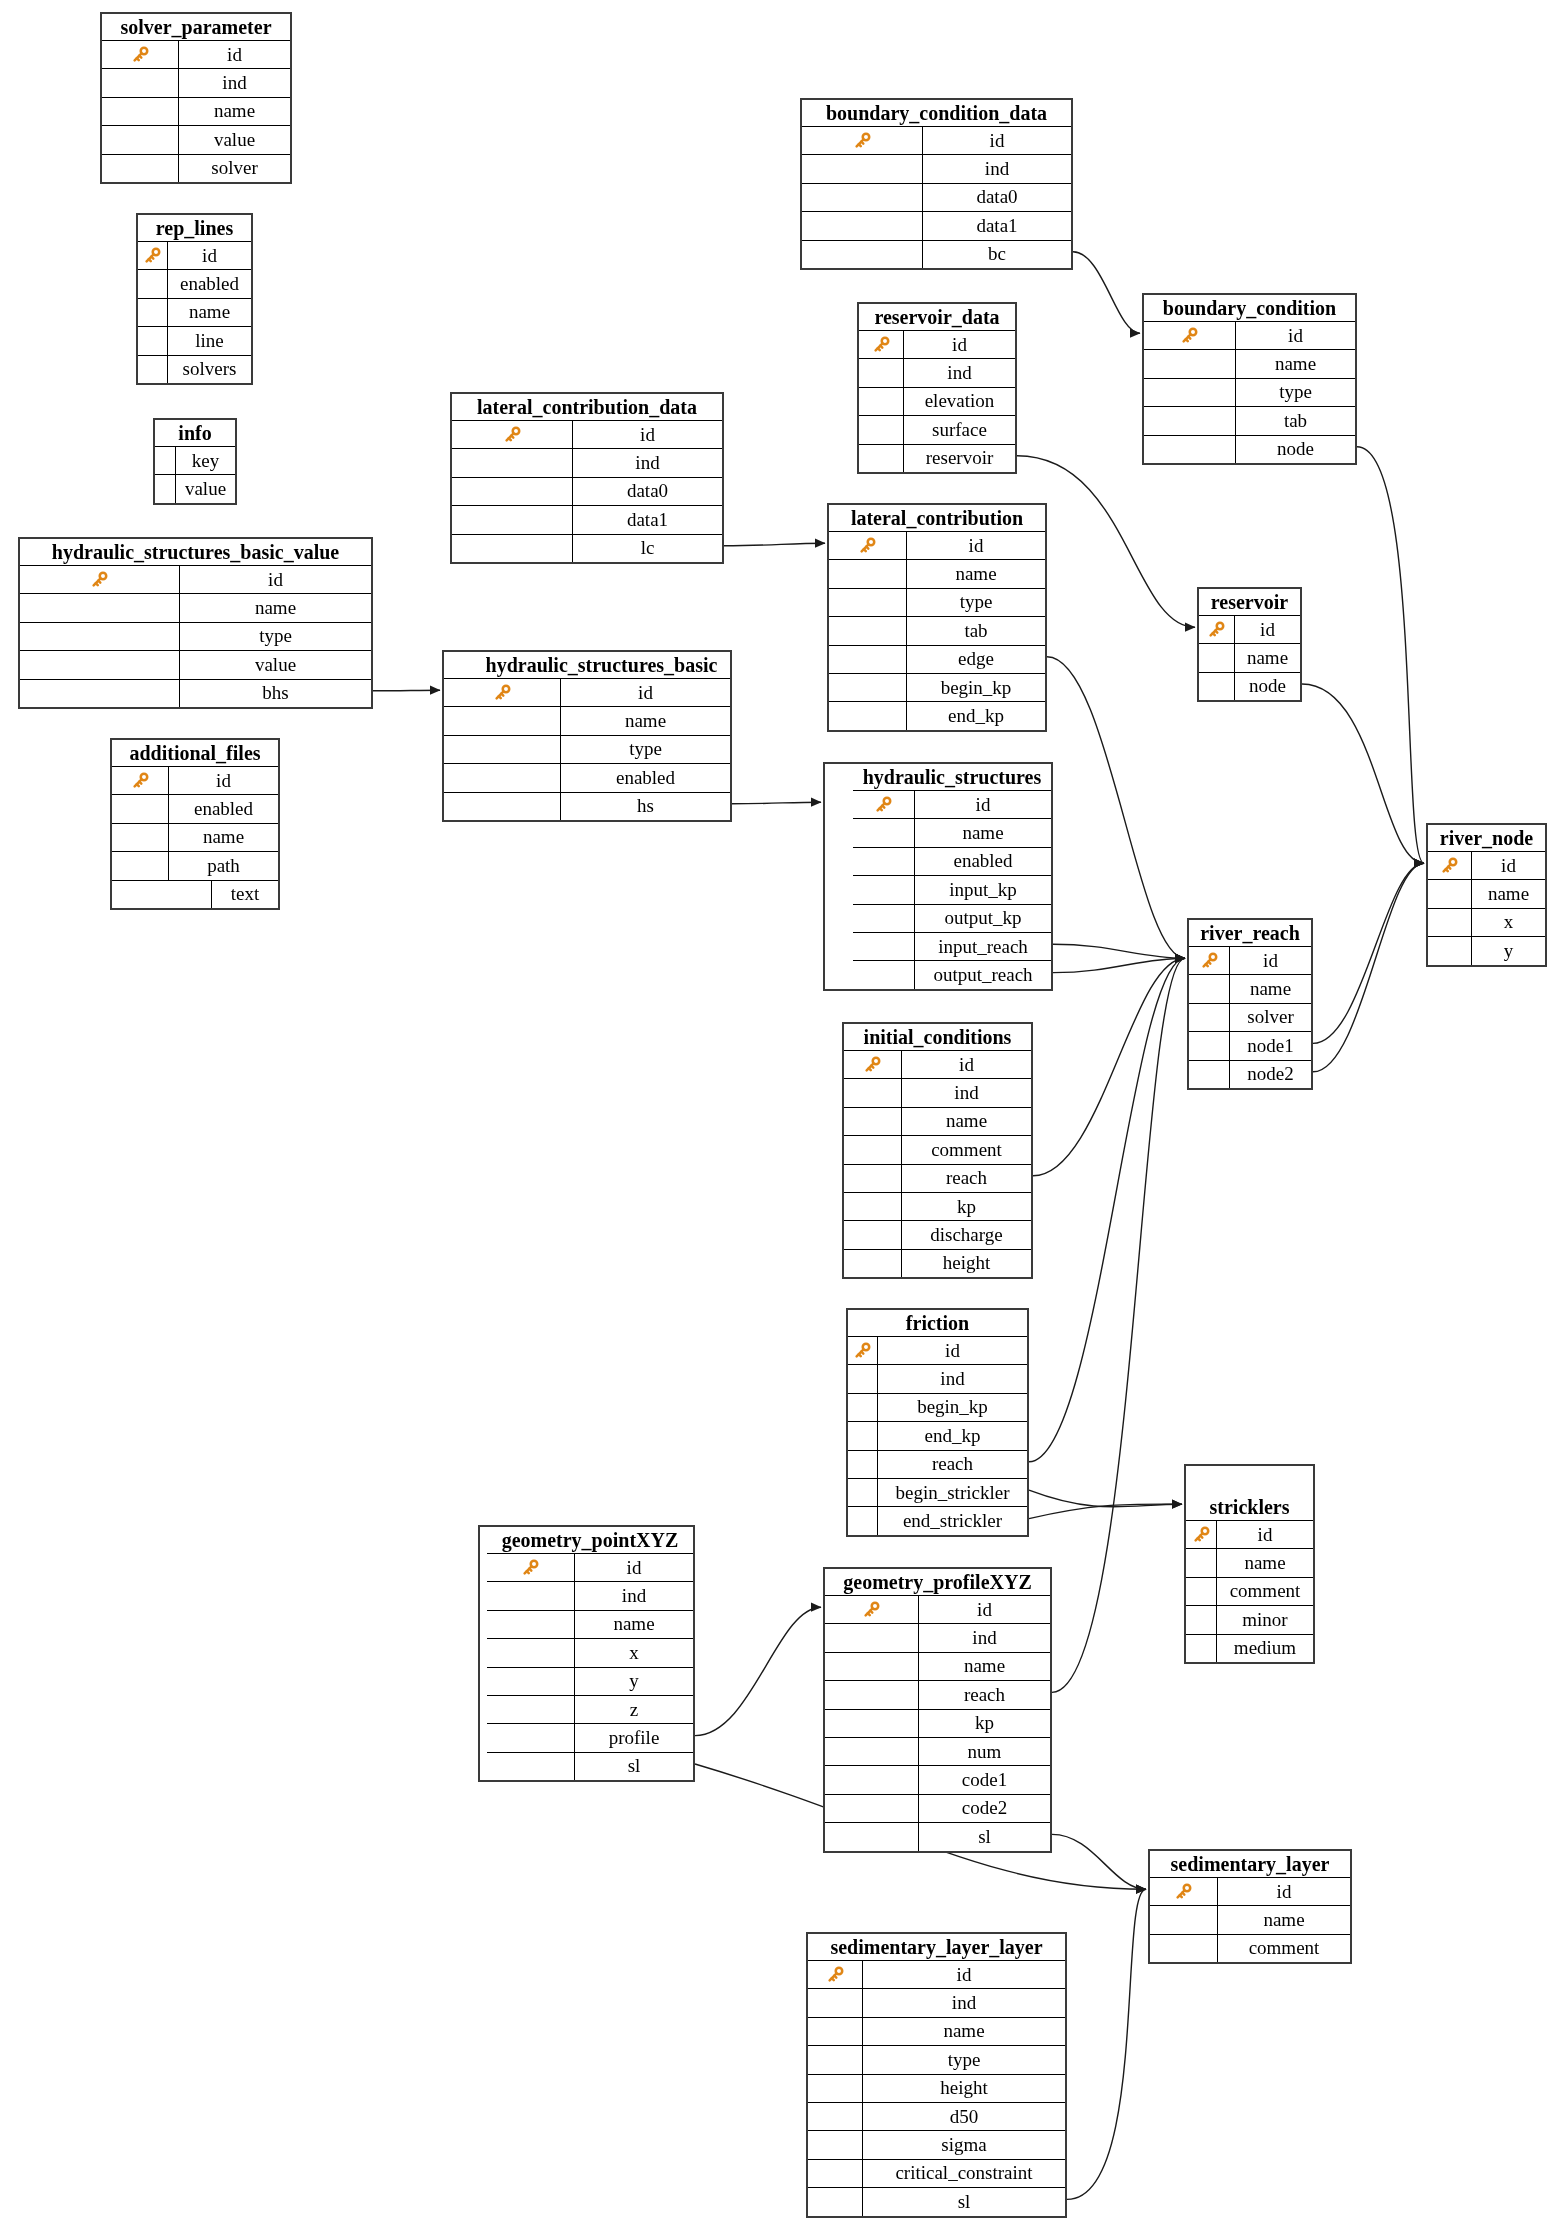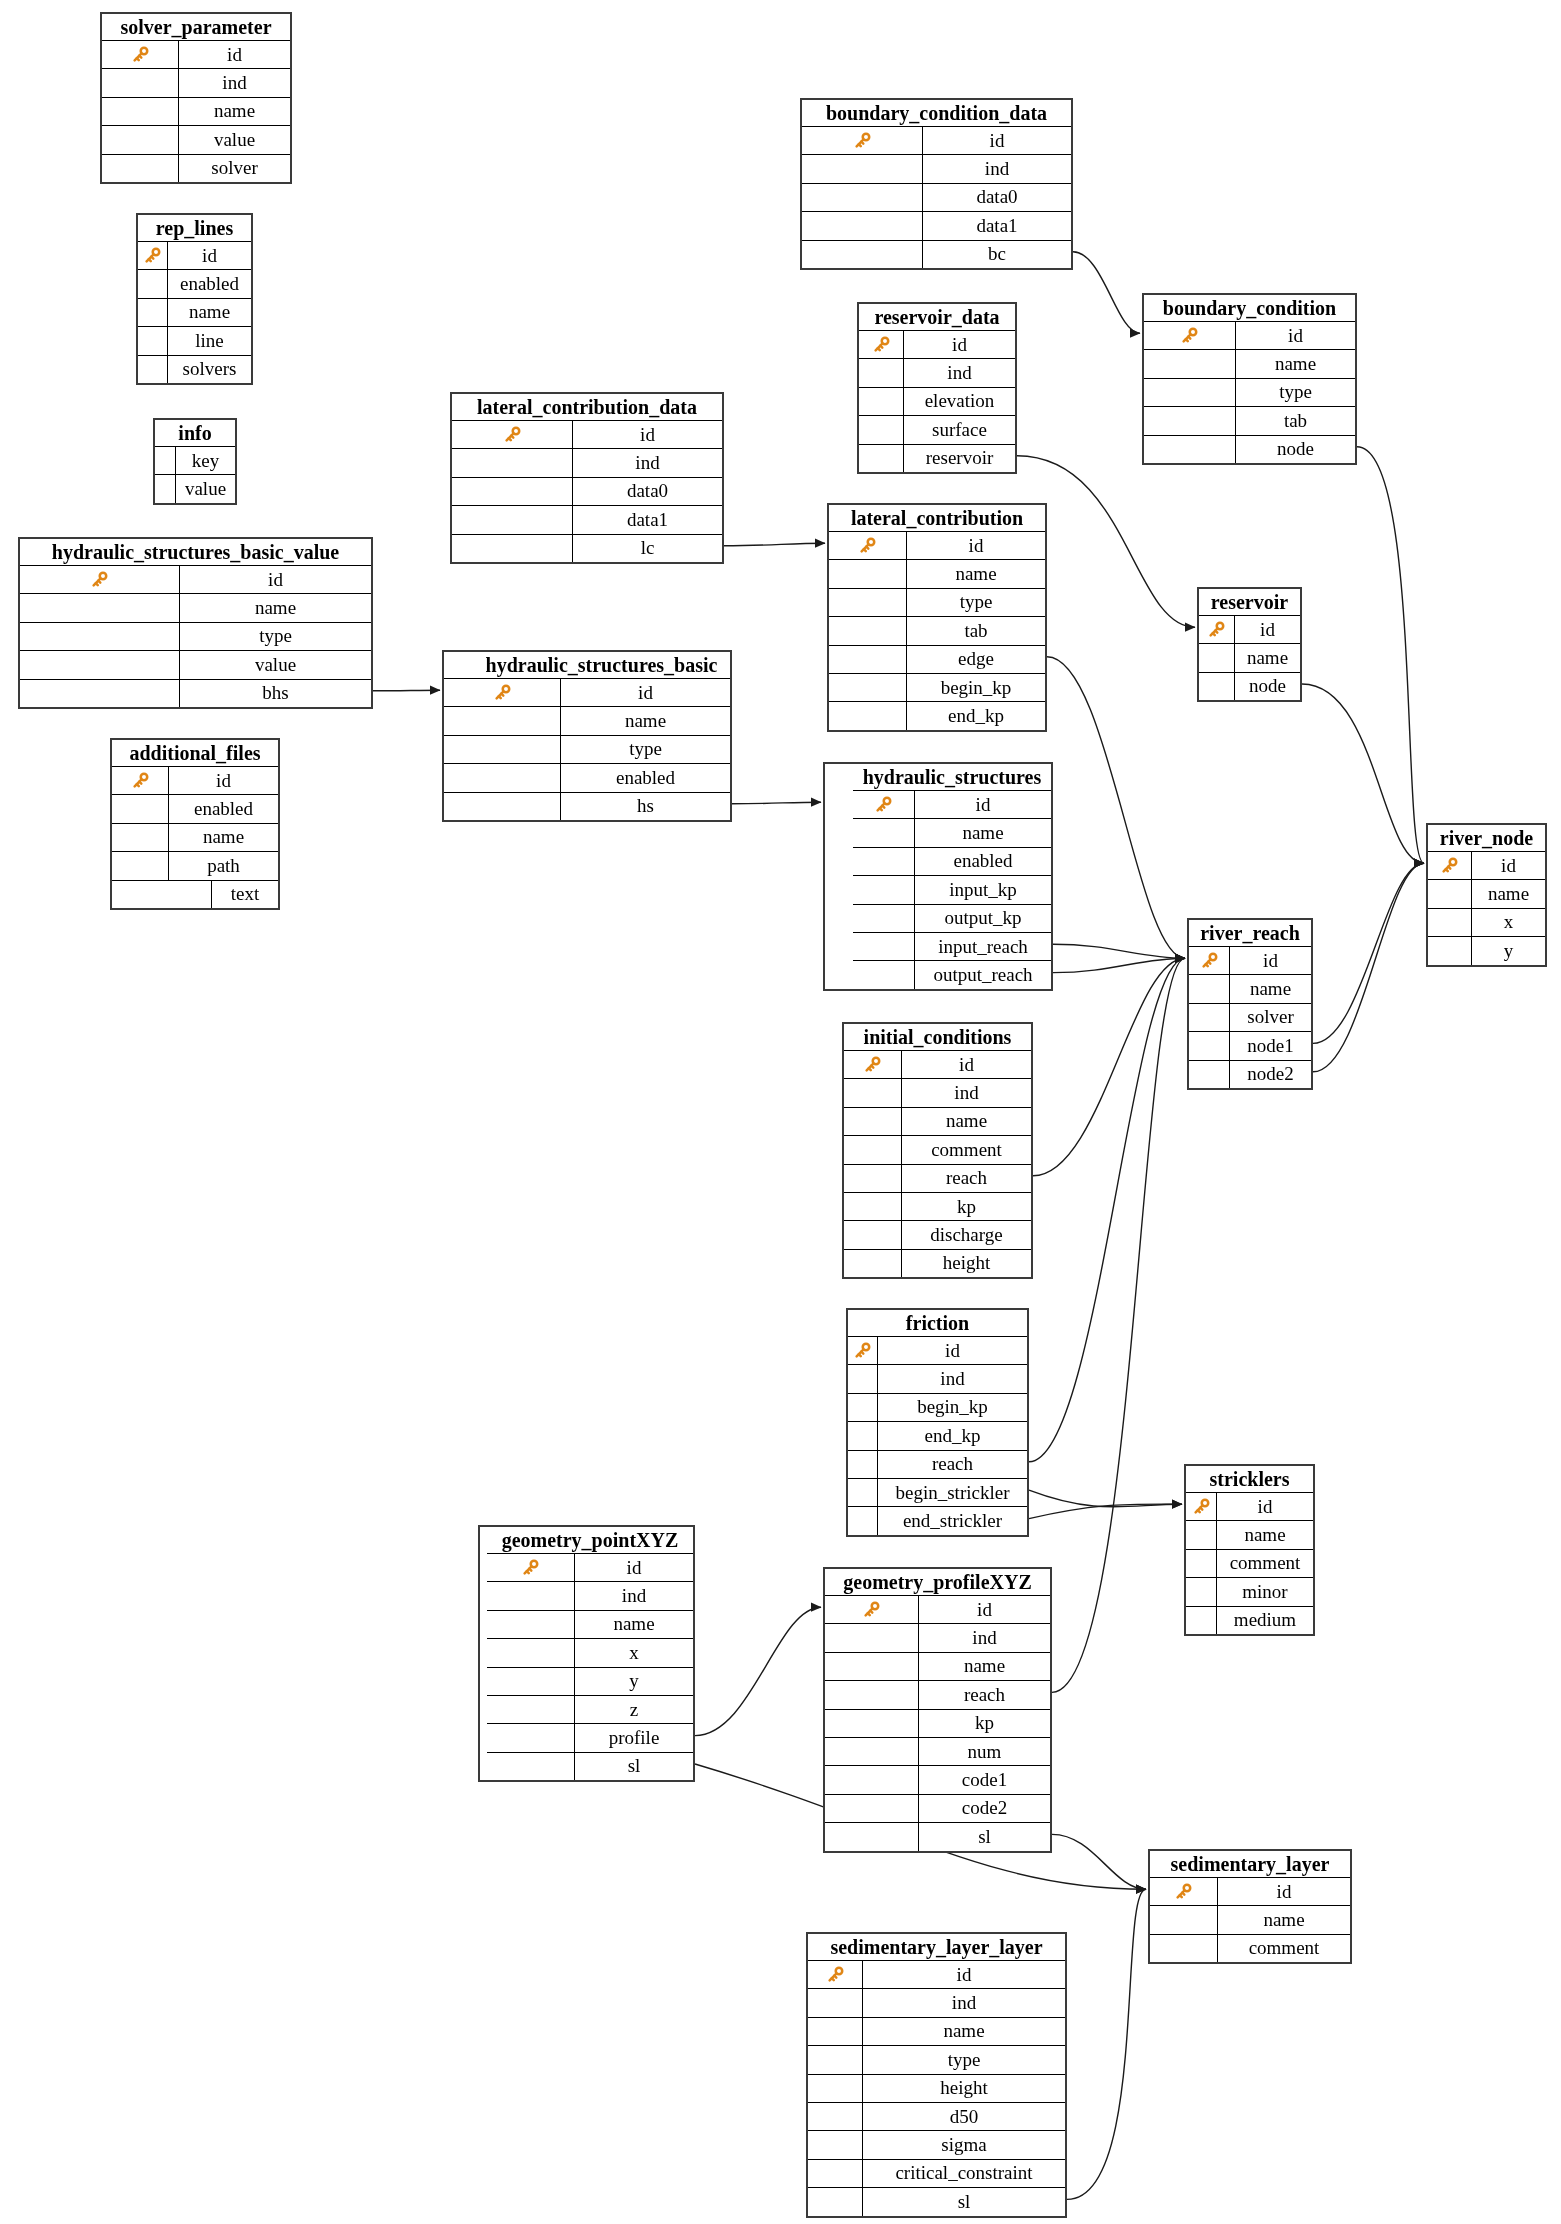--- a/index.html
+++ b/index.html
@@ -655,21 +655,21 @@
       <div class="errow" style="height: 28.4px;">
         <div class="keycell" style="width: 30px;"></div>
         <div class="namecell">begin_strickler</div>
       </div>
       <div class="errow" style="height: 28.4px;">
         <div class="keycell" style="width: 30px;"></div>
         <div class="namecell">end_strickler</div>
       </div>
     </div>
     <div class="ertable" style="left: 1184px; top: 1464px; width: 131px;">
-      <div class="ertitle" style="height: 26px;">stricklers</div>
+      <div class="ertitle" style="height: 26px; margin-top: 28px;">stricklers</div>
       <div class="errow" style="height: 28.4px;">
         <div class="keycell" style="width: 31px;">
           <span style="display: inline-flex;">
             <svg viewBox="0 0 24 24" width="19" height="19" aria-hidden="true">
               <g fill="none" stroke="#E08616" stroke-width="3.2" stroke-linecap="round">
                 <circle cx="16.4" cy="7.6" r="4.1"></circle>
                 <path d="M13.3 10.7 L4.6 19.4"></path>
                 <path d="M7.3 16.7 L9.8 19.2"></path>
                 <path d="M10.5 13.5 L13.0 16.0"></path>
               </g>

